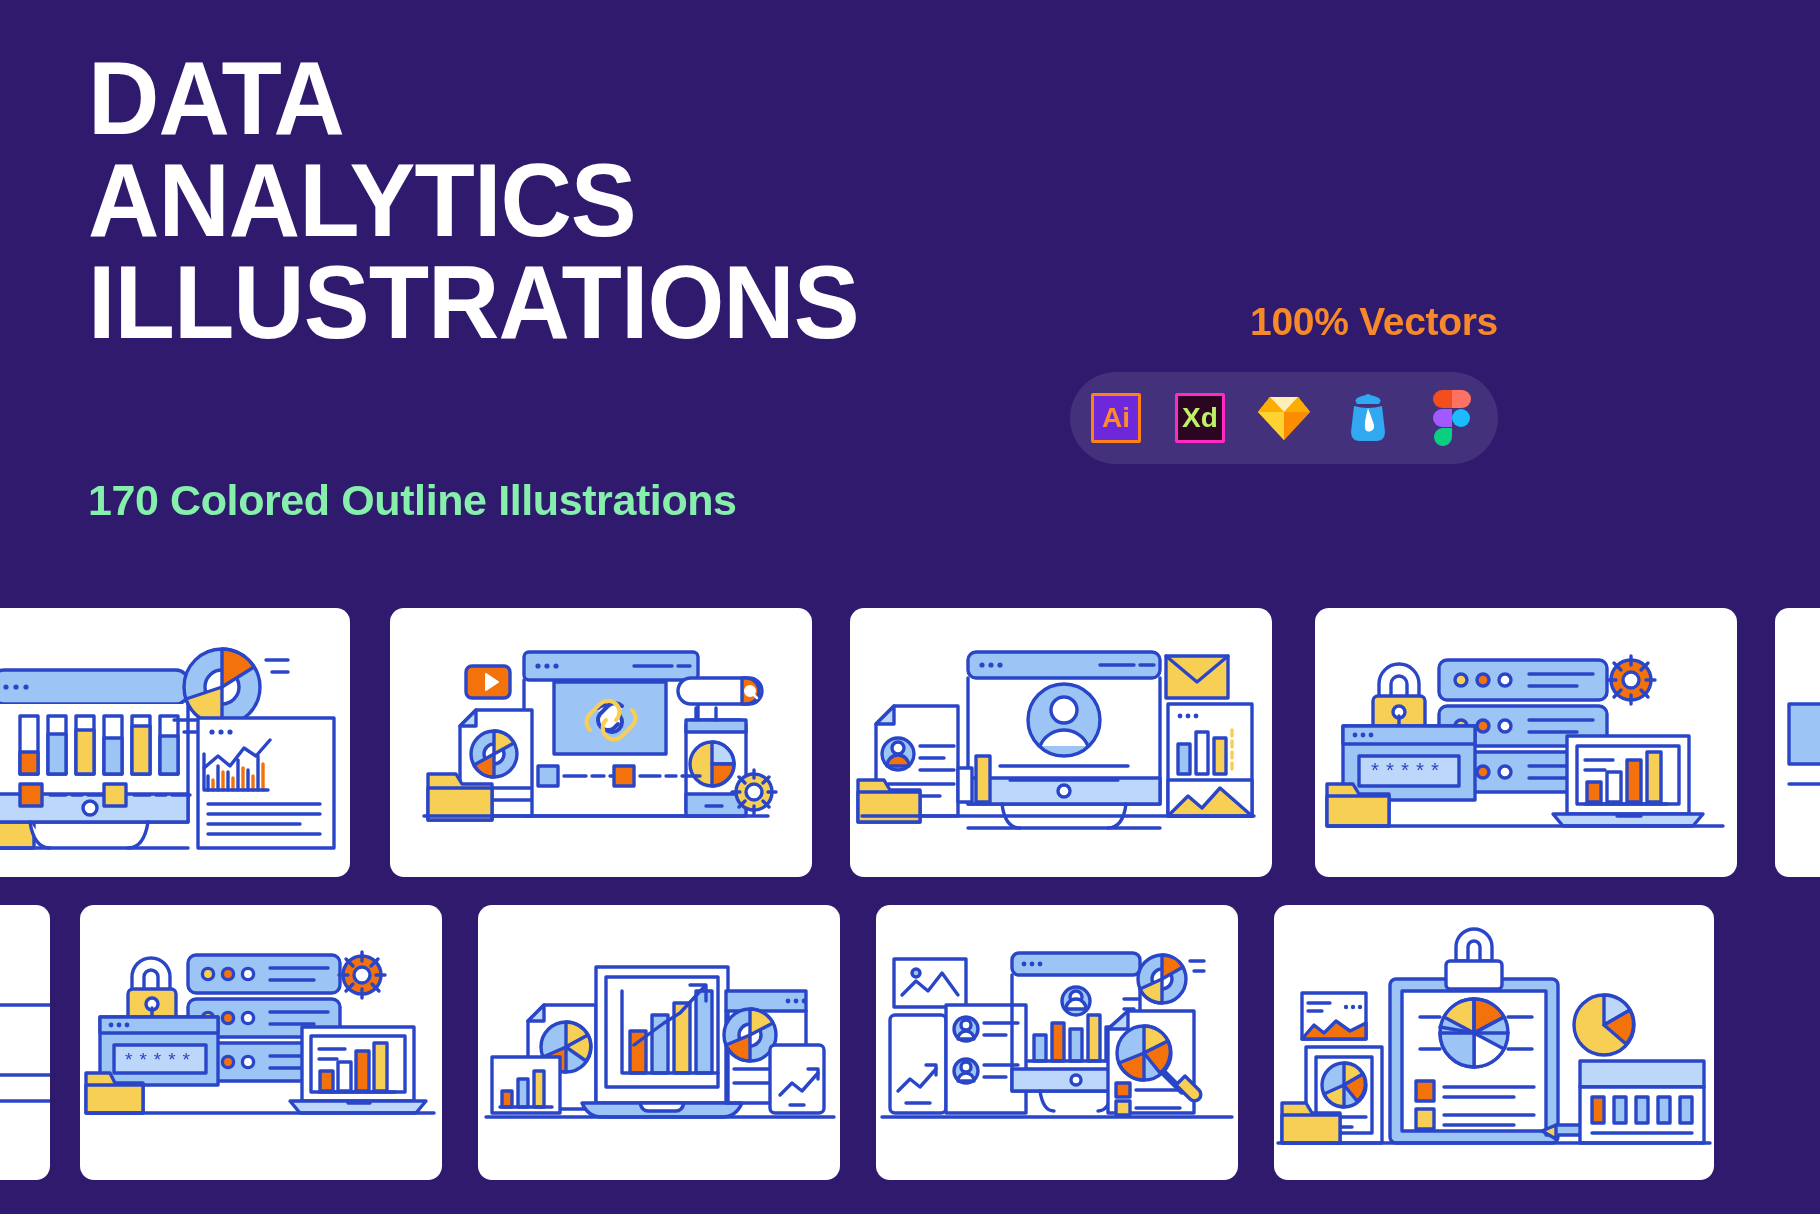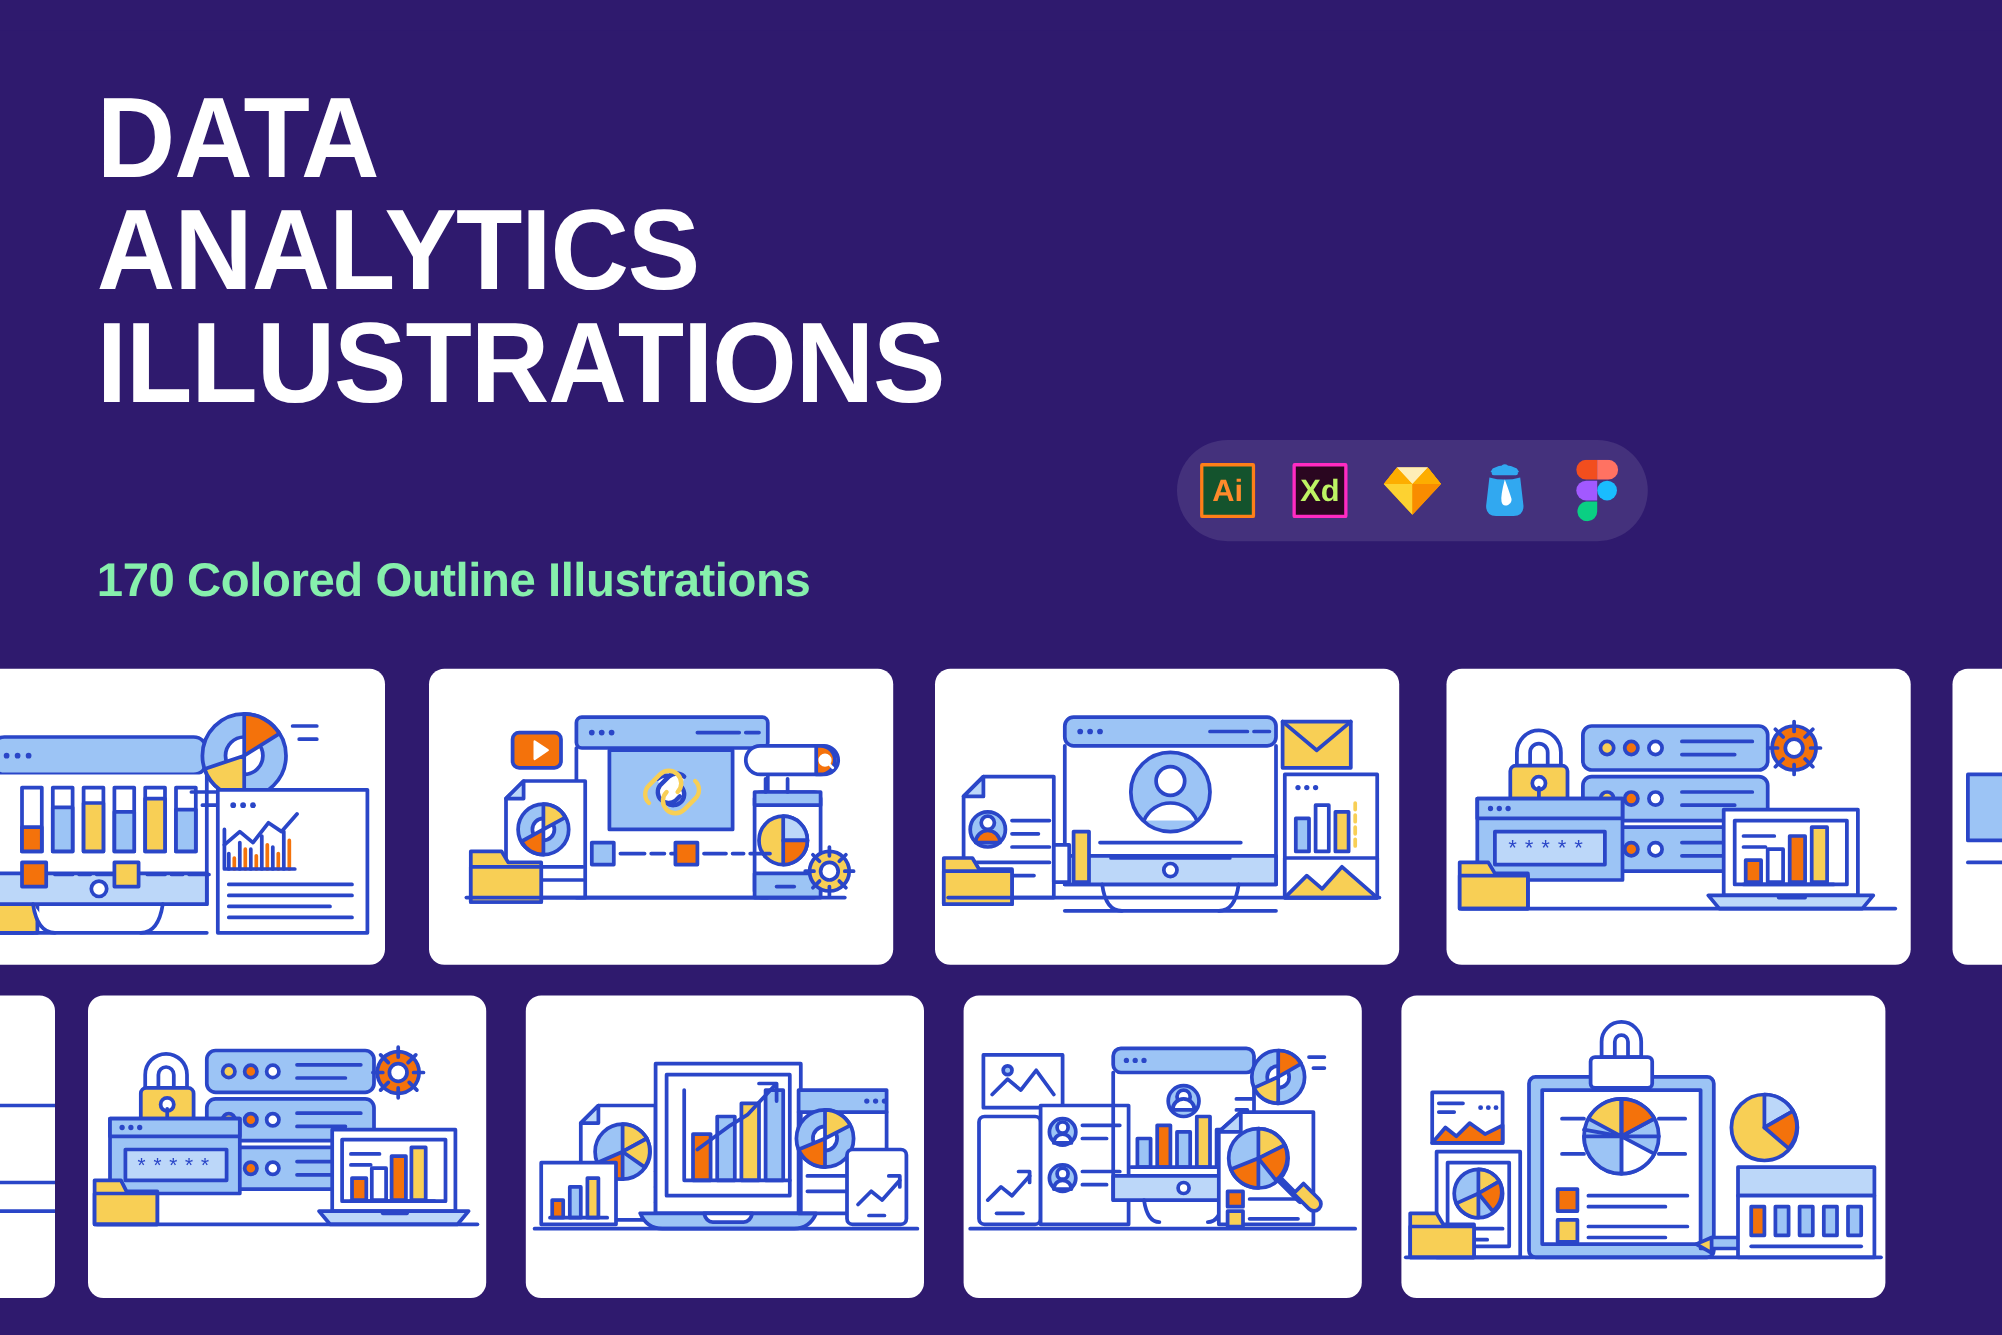--- a/index.html
+++ b/index.html
@@ -5,21 +5,21 @@
   html,body{margin:0;padding:0;}
   body{
     width:1820px;height:1214px;overflow:hidden;
     background:#2F1A6E;
     font-family:"Liberation Sans", sans-serif;
     -webkit-font-smoothing:antialiased;
   }
   .stage{position:relative;width:1820px;height:1214px;overflow:hidden;background:#2F1A6E;}
 
   
-  .hero{position:absolute;left:0;top:0;width:1820px;height:702px;background:#2F1A6E;margin-top:28px;}
+  .hero{position:absolute;left:0;top:0;width:1820px;height:702px;background:#2F1A6E;}
 
   .hero-title{
     position:absolute;left:88px;top:48px;width:1000px;
     color:#FFFFFF;
     font-weight:bold;
     font-size:104px;
     line-height:0.98;
     letter-spacing:-1px;
     text-transform:uppercase;
     font-stretch:condensed;
@@ -49,21 +49,21 @@
     width:428px;height:92px;
     border-radius:46px;
     background:rgba(255,255,255,0.10);
     display:flex;align-items:center;justify-content:center;
     gap:30px;
   }
   .badge-ico{width:54px;height:54px;display:flex;align-items:center;justify-content:center;flex:none;}
 
   .adobe-tile{
     width:50px;height:50px;box-sizing:border-box;
-    border:3px solid #FF7F18;background:#14532d;
+    border:3px solid #FF7F18;background:#6d28d9;
     display:flex;align-items:center;justify-content:center;
     color:#FF8A2B;font-weight:bold;font-size:28px;line-height:1;
     border-radius:2px;
   }
   .adobe-tile.xd{border-color:#FF2BC2;background:#2A0620;color:#bef264;}
 
   
   .card{
     position:absolute;background:#FFFFFF;border-radius:14px;overflow:hidden;
   }
@@ -81,20 +81,21 @@
   <div class="hero">
 
     <div class="hero-title">
       <span class="tl">DATA</span>
       <span class="tl">ANALYTICS</span>
       <span class="tl">ILLUSTRATIONS</span>
     </div>
 
     <div class="hero-sub">170 Colored Outline Illustrations</div>
 
+    <div class="hero-vectors">100% Vectors</div>
 
     <div class="badge">
 
       <div class="badge-ico">
         <div class="adobe-tile ai">Ai</div>
       </div>
 
       <div class="badge-ico">
         <div class="adobe-tile xd">Xd</div>
       </div>

